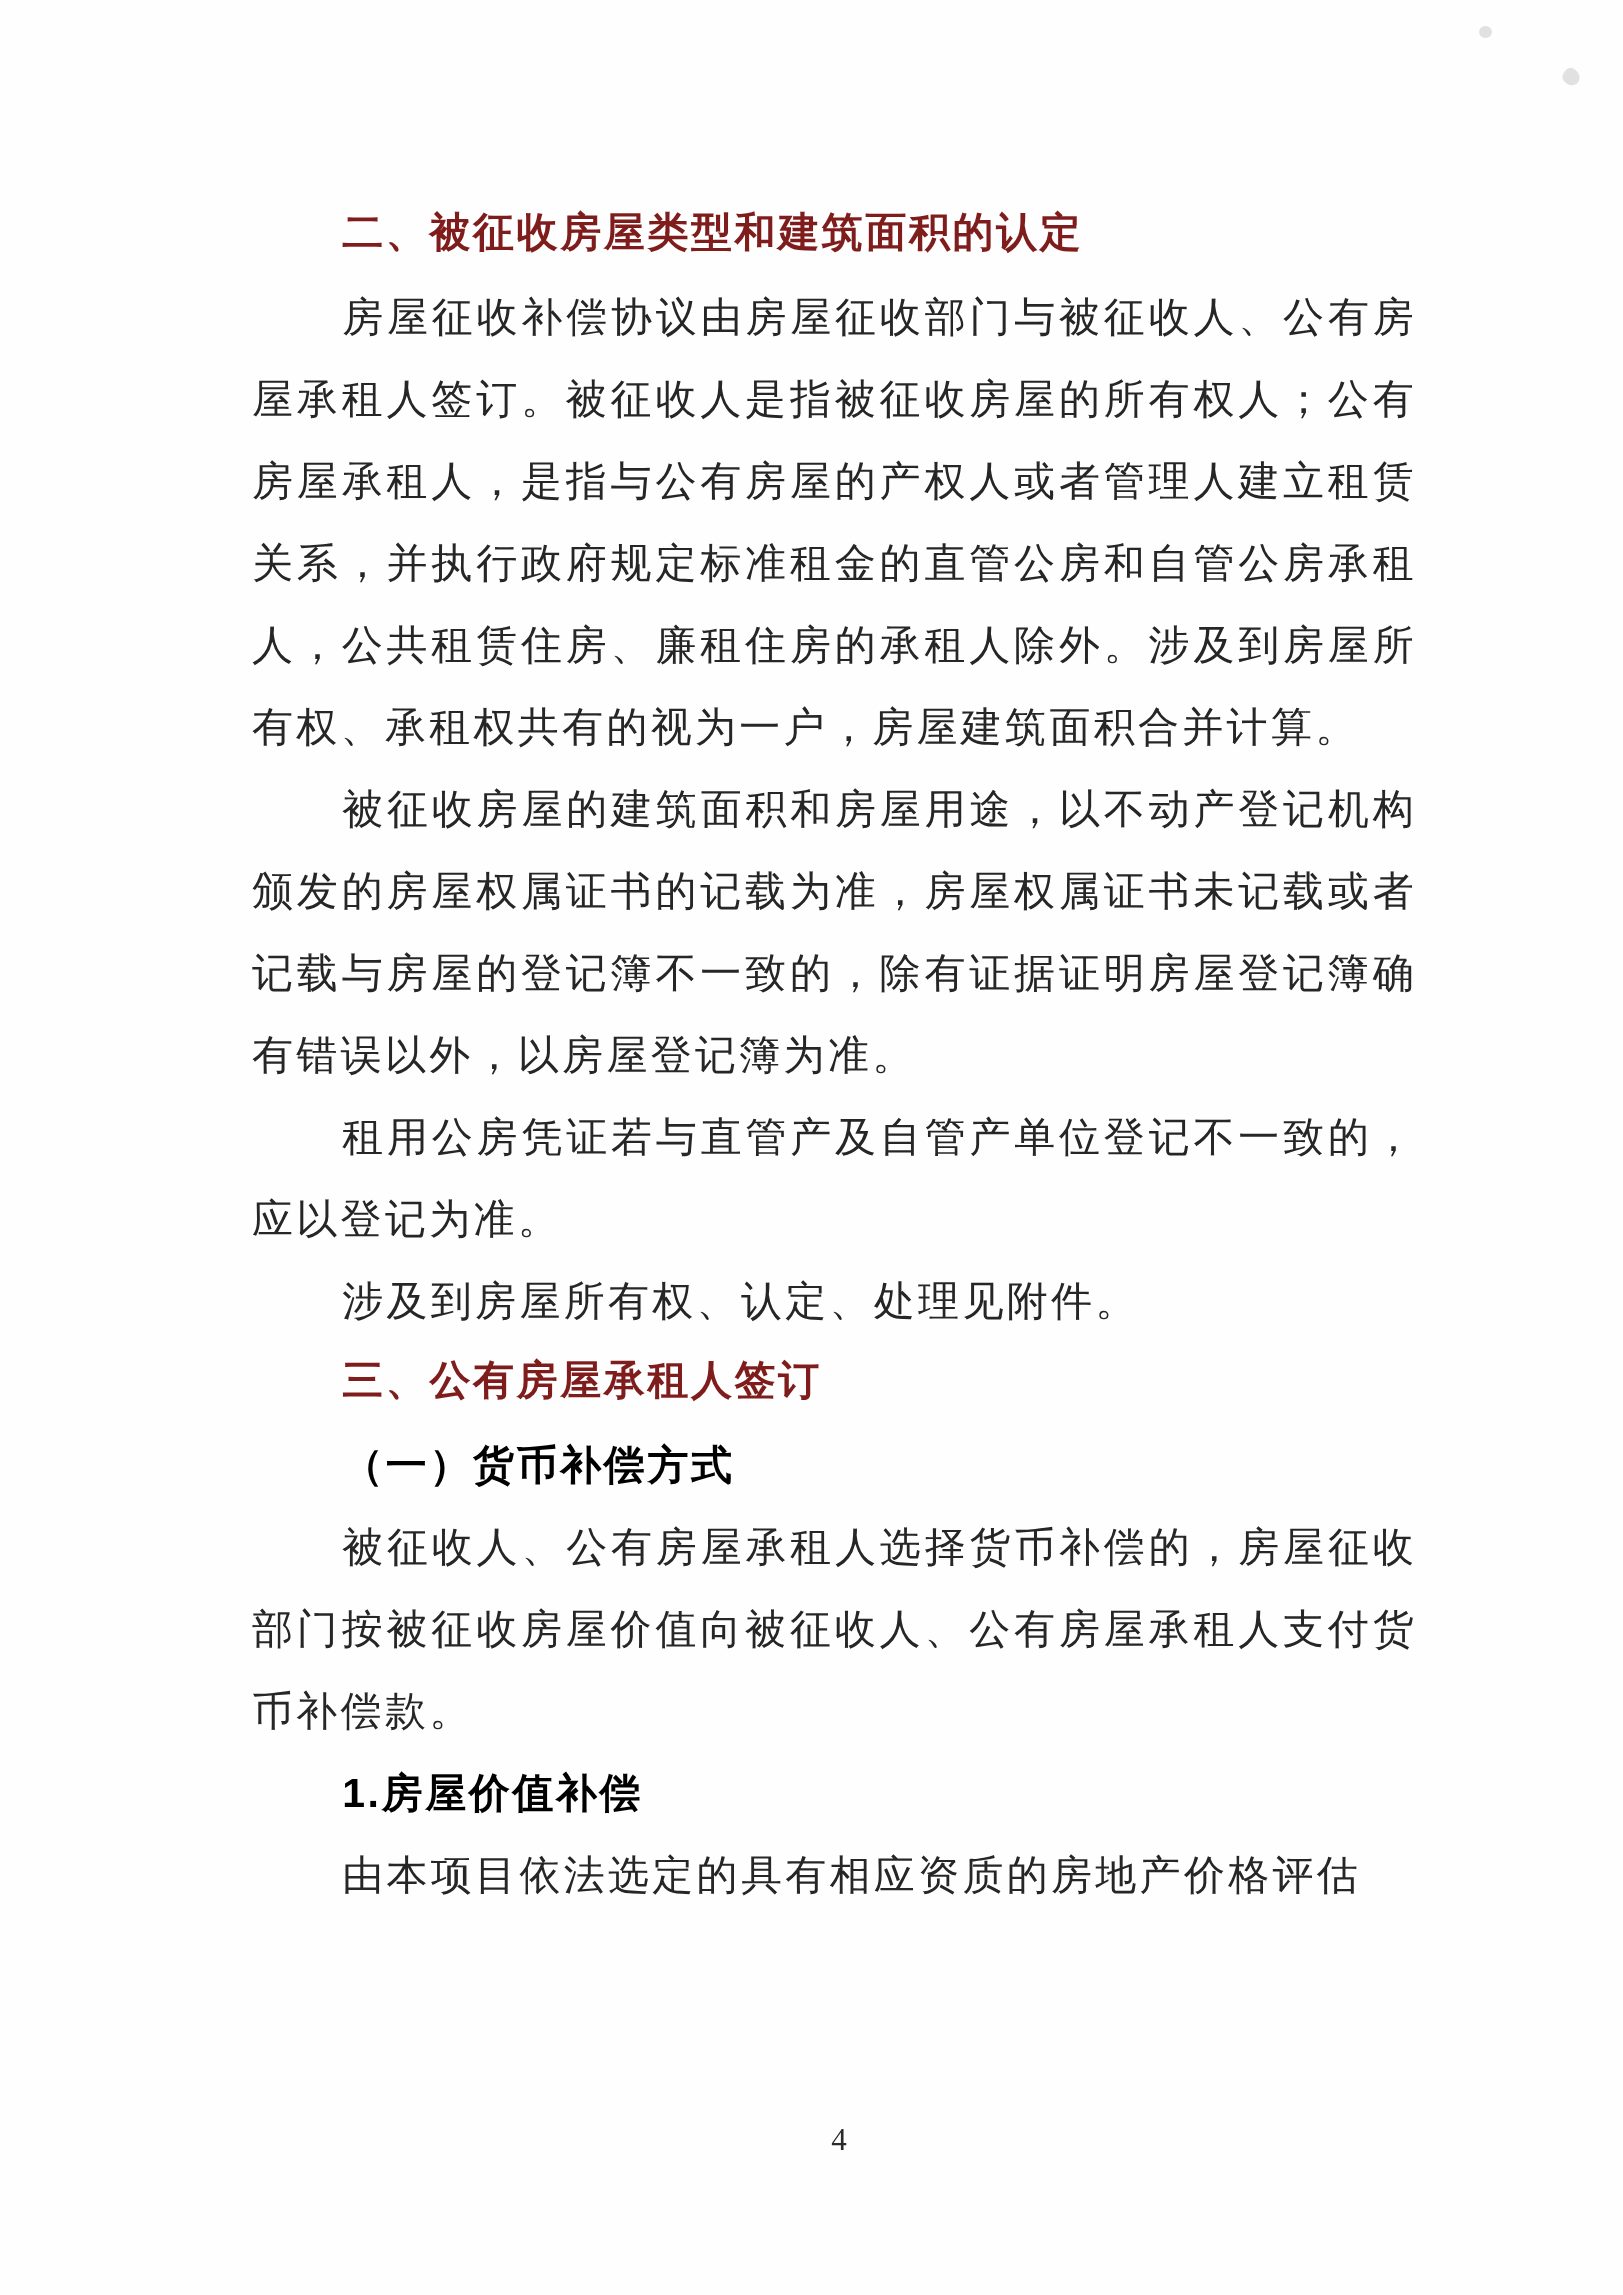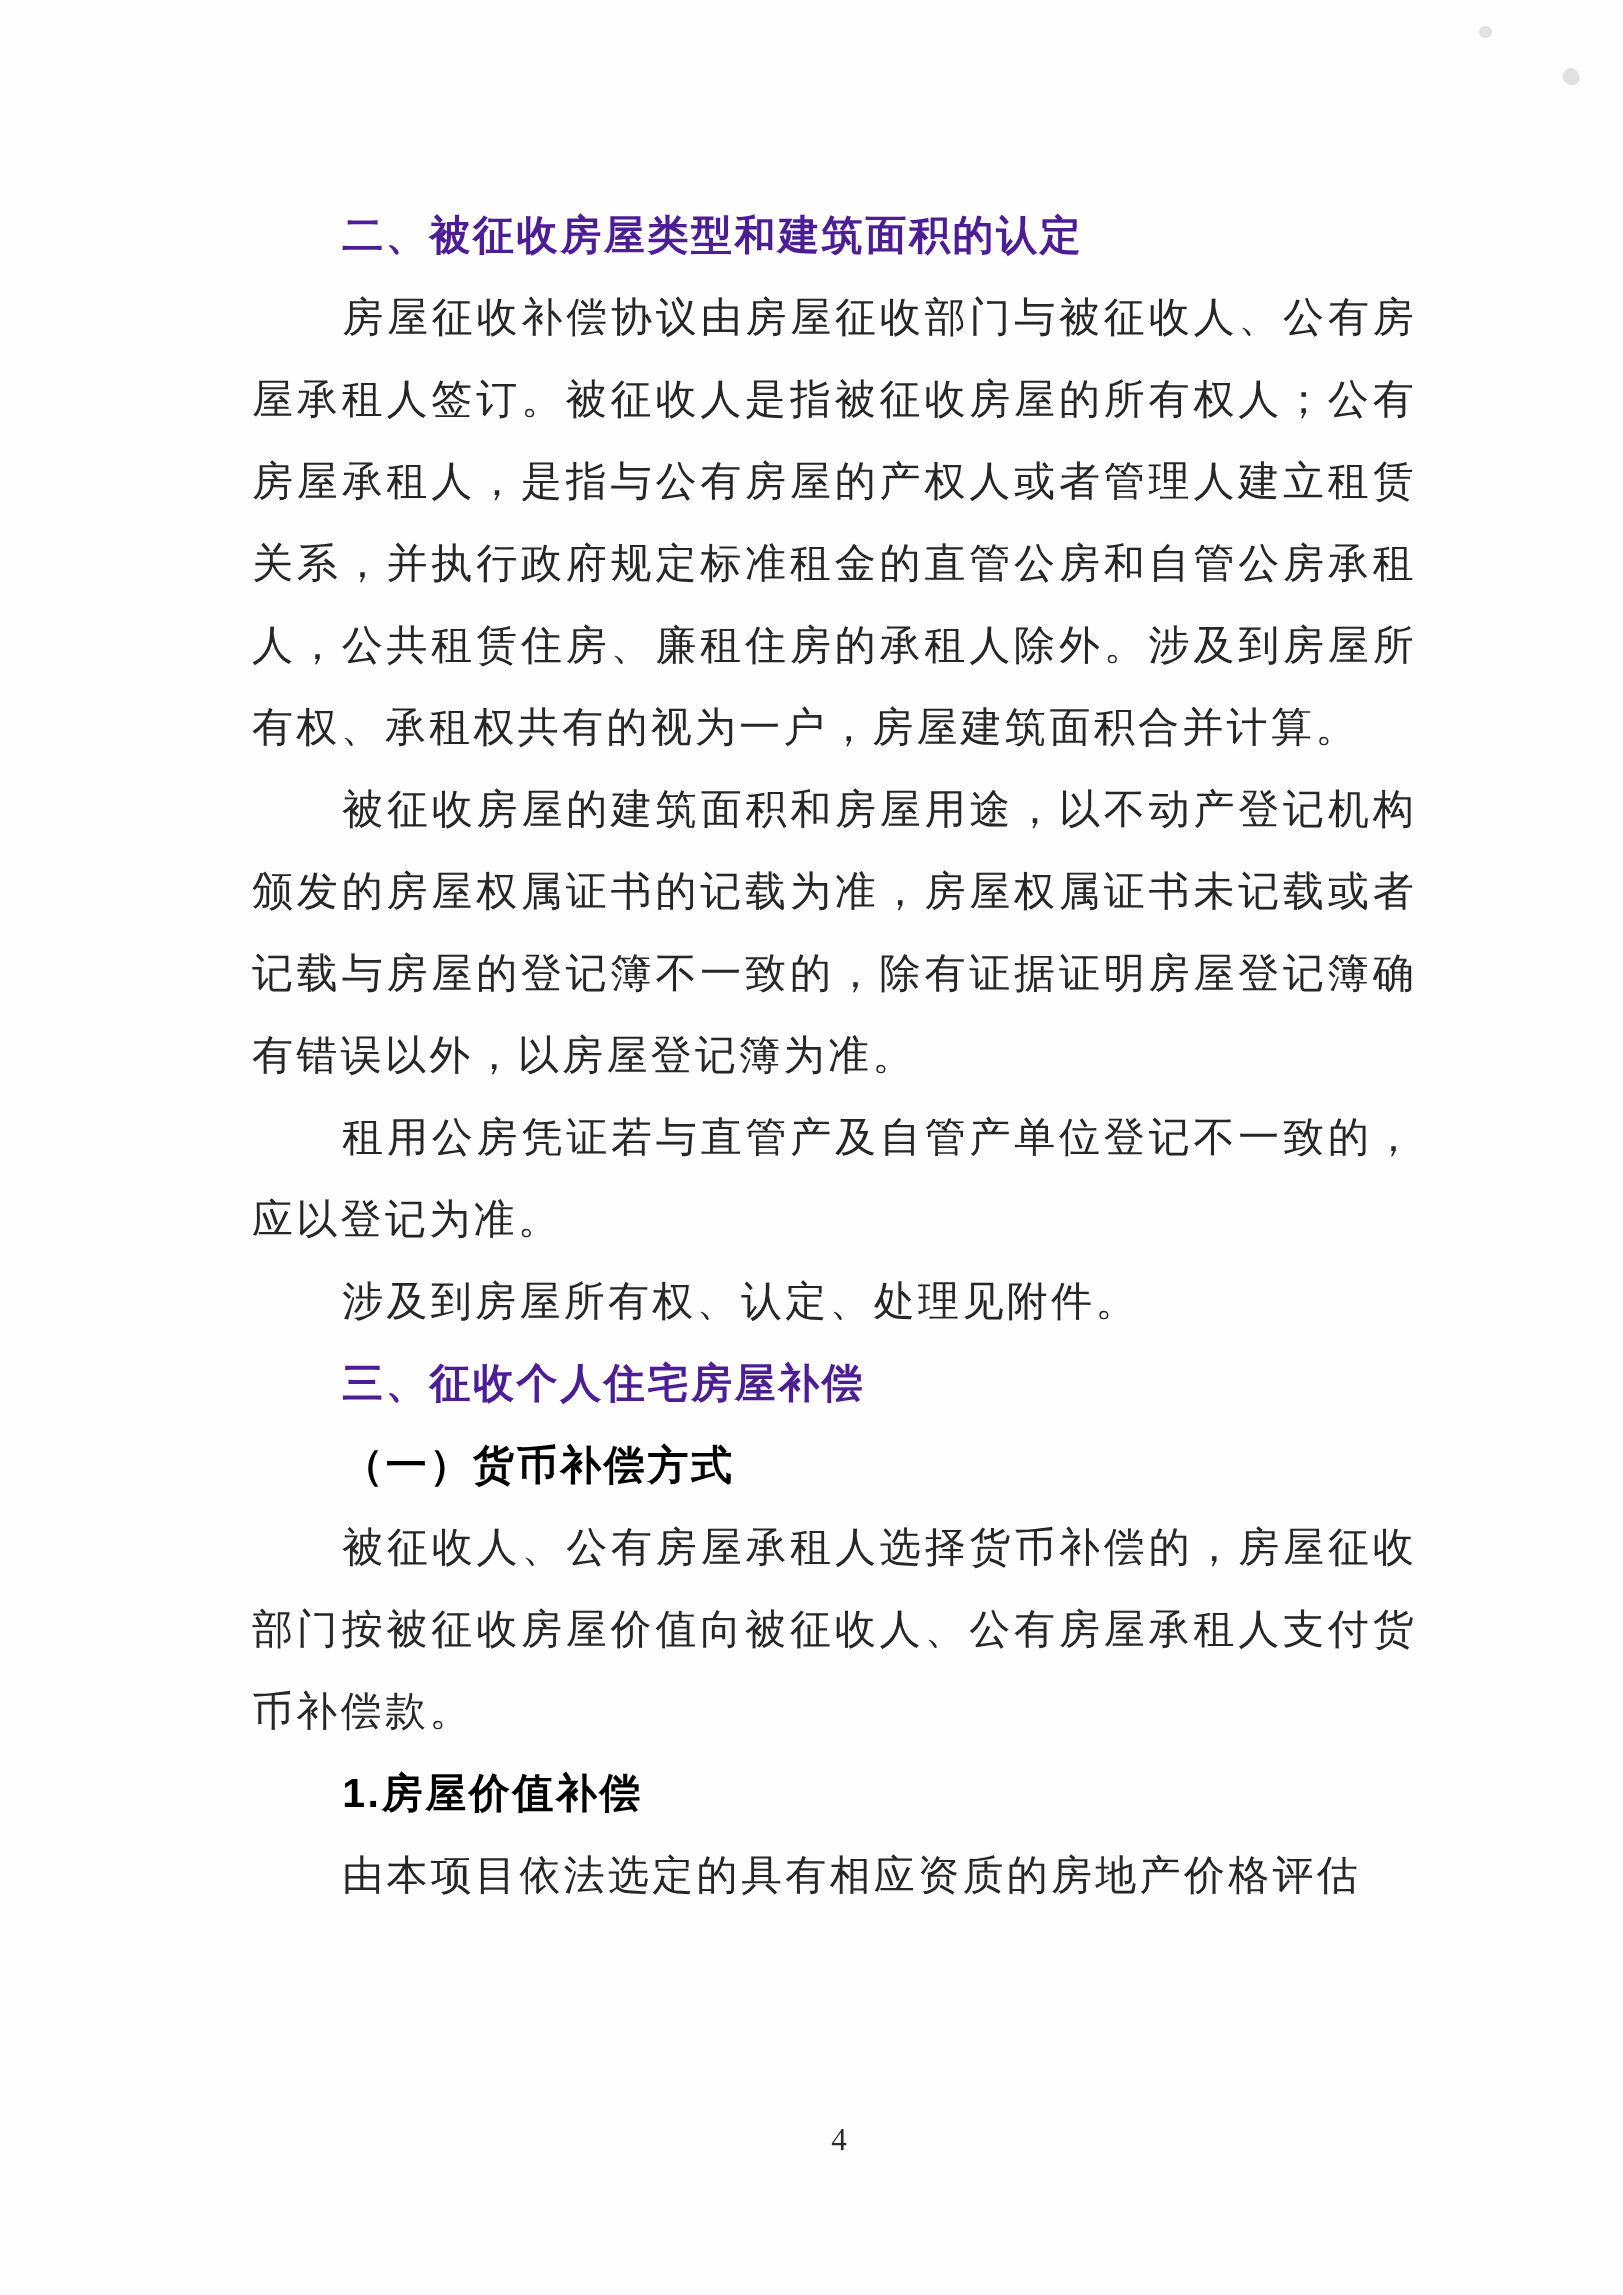--- a/index.html
+++ b/index.html
@@ -33,22 +33,22 @@
   }
   .block {
     margin: 0;
     padding: 0;
     text-indent: 2.2em;
     word-break: break-all;
     overflow-wrap: anywhere;
   }
   .heading {
     font-weight: 700;
-    color: #4c1d95;
-    font-family: Liberation Serif, serif;
+    color: #7f1d1d;
+    font-family: Liberation Mono, monospace;
     letter-spacing: 2.6px;
   }
   .subheading {
     font-weight: 700;
     color: #000000;
     font-family: "Liberation Sans", "DejaVu Sans", sans-serif;
     letter-spacing: 2.6px;
   }
   .page-number {
     position: absolute;
@@ -86,21 +86,21 @@
 <body>
 
 <div class="sheet">
 
   <div class="content">
     <p class="block heading">二、被征收房屋类型和建筑面积的认定</p>
     <p class="block paragraph">房屋征收补偿协议由房屋征收部门与被征收人、公有房屋承租人签订。被征收人是指被征收房屋的所有权人；公有房屋承租人，是指与公有房屋的产权人或者管理人建立租赁关系，并执行政府规定标准租金的直管公房和自管公房承租人，公共租赁住房、廉租住房的承租人除外。涉及到房屋所有权、承租权共有的视为一户，房屋建筑面积合并计算。</p>
     <p class="block paragraph">被征收房屋的建筑面积和房屋用途，以不动产登记机构颁发的房屋权属证书的记载为准，房屋权属证书未记载或者记载与房屋的登记簿不一致的，除有证据证明房屋登记簿确有错误以外，以房屋登记簿为准。</p>
     <p class="block paragraph">租用公房凭证若与直管产及自管产单位登记不一致的，应以登记为准。</p>
     <p class="block paragraph">涉及到房屋所有权、认定、处理见附件。</p>
-    <p class="block heading">三、征收个人住宅房屋补偿</p>
+    <p class="block heading">三、公有房屋承租人签订</p>
     <p class="block subheading">（一）货币补偿方式</p>
     <p class="block paragraph">被征收人、公有房屋承租人选择货币补偿的，房屋征收部门按被征收房屋价值向被征收人、公有房屋承租人支付货币补偿款。</p>
     <p class="block subheading">1.房屋价值补偿</p>
     <p class="block paragraph">由本项目依法选定的具有相应资质的房地产价格评估</p>
   </div>
 
   <div class="page-number">4</div>
 
   <div class="artifact artifact-1"></div>
   <div class="artifact artifact-2"></div>

